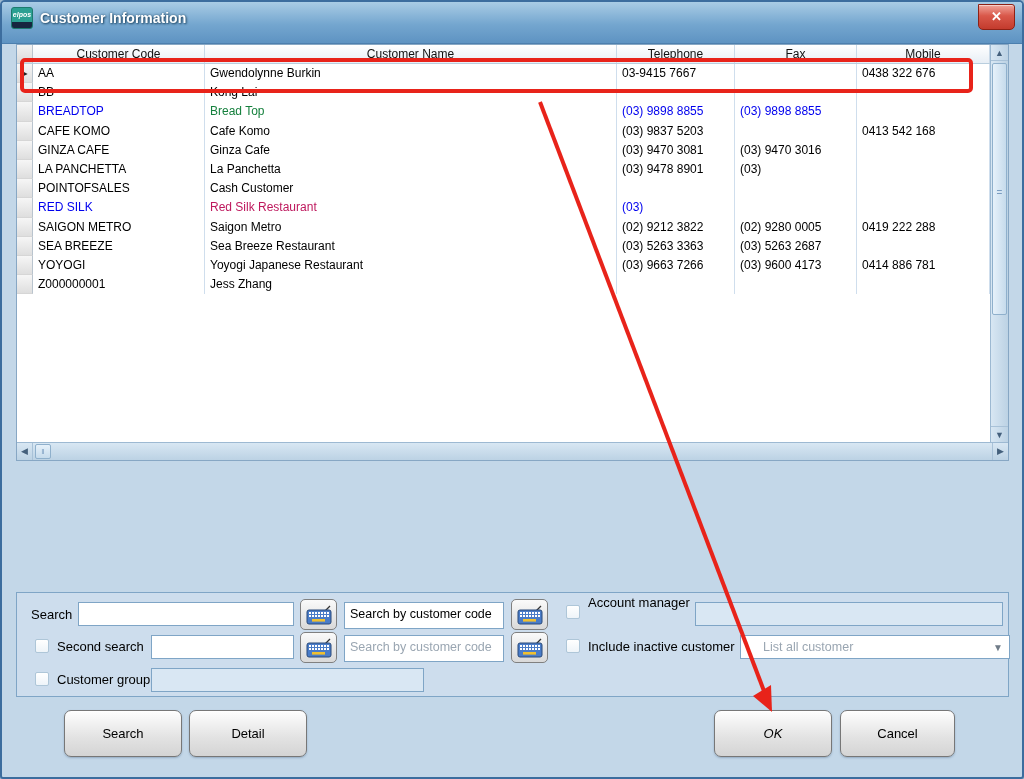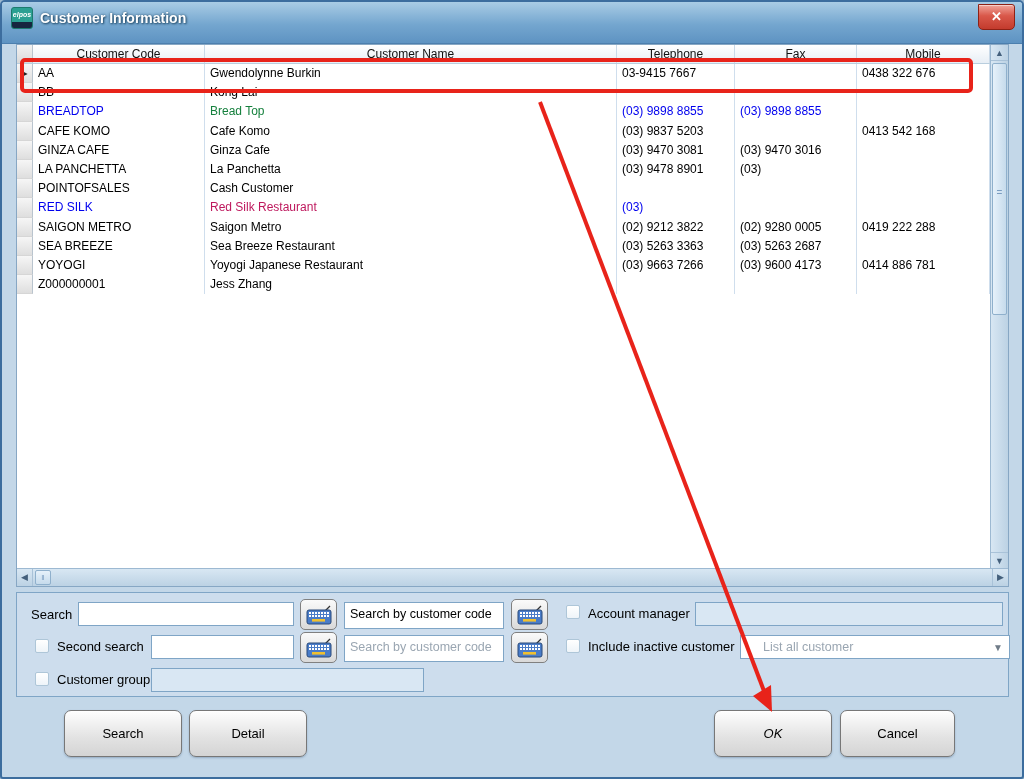--- a/index.html
+++ b/index.html
@@ -33,21 +33,21 @@
   .close-btn {
     position:absolute; right:7px; top:2px; width:37px; height:26px;
     background:linear-gradient(#f0a59b, #d9584a 45%, #c33b2d);
     border:1px solid #8e2115; border-radius:0 3px 5px 5px;
     color:#fff; font-weight:bold; font-size:13px; text-align:center; line-height:24px;
     box-shadow:inset 0 1px 0 rgba(255,255,255,.5);
   }
 
   
   .grid-frame {
-    position:absolute; left:14px; top:42px; width:993px; height:543px;
+    position:absolute; left:14px; top:42px; width:993px; height:417px;
     background:#fff; border:1px solid #87a7c4;
     display:flex; flex-direction:column;
   }
   .grid-upper { flex:1; display:flex; overflow:hidden; }
   .grid-content { width:973px; display:flex; flex-direction:column; background:#fff; }
   .ghead { display:flex; height:19px; border-bottom:1px solid #b9cede; background:linear-gradient(#ffffff,#e7eef5); }
   .ghead .hcell {
     font-size:12px; color:#111; text-align:center; line-height:18px;
     border-right:1px solid #c9d9e8; overflow:hidden; white-space:nowrap;
   }
@@ -384,21 +384,21 @@
         </g>
         <rect x="6" y="14" width="13" height="2.6" fill="#f0c030"></rect>
       </svg>
     </div>
 
     <div class="chk" style="left:18px; top:79px;"></div>
     <div class="lbl" style="left:40px; top:79px;">Customer group</div>
     <input class="tbox dim" style="left: 134px; top: 75px; width: 273px;" value="">
 
     <div class="chk" style="left:549px; top:12px;"></div>
-    <div class="lbl" style="left:571px; top:13px;">Account manager</div>
+    <div class="lbl" style="left:571px; top:2px;">Account manager</div>
     <input class="tbox dim" style="left: 678px; top: 9px; width: 308px;" value="">
 
     <div class="chk" style="left:549px; top:46px;"></div>
     <div class="lbl" style="left:571px; top:46px;">Include inactive customer</div>
     <div class="dropdown" style="left:723px; top:42px; width:270px;">
       <span>List all customer</span>
       <span class="dd-arrow">▼</span>
     </div>
   </div>
 

